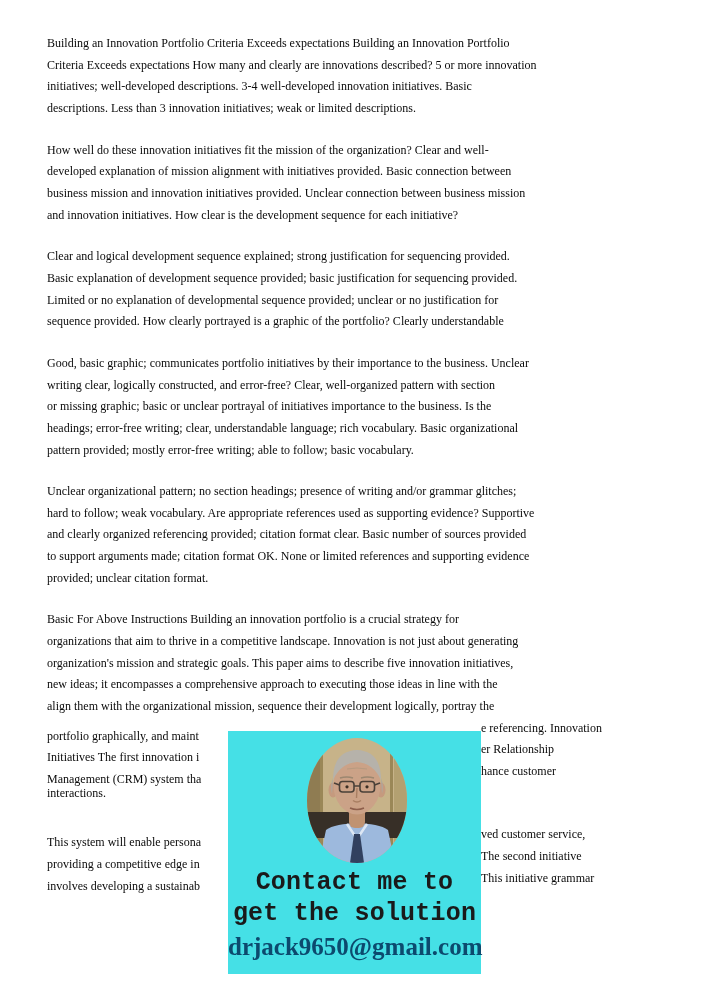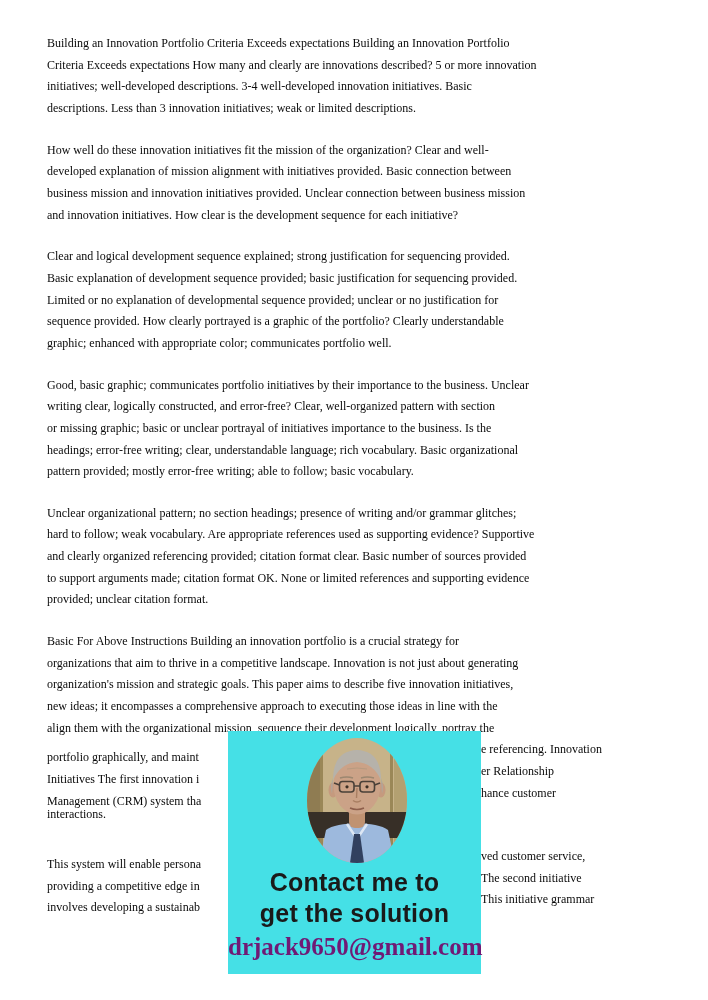--- a/index.html
+++ b/index.html
@@ -59,21 +59,21 @@
   }
   .contact-email {
     position: absolute;
     top: 202px;
     left: 0;
     width: 100%;
     text-align: center;
     font-family: "Liberation Serif", "DejaVu Serif", serif;
     font-weight: 700;
     font-size: 25px;
-    color: #701a75;
+    color: #0c4a6e;
   }
 </style>
 </head>
 <body>
 
 <div class="page" style="color: rgb(10, 10, 10);">
 
   <div class="textblock" id="textblock">
       <div class="para">
         <div class="line">Building an Innovation Portfolio Criteria Exceeds expectations Building an Innovation Portfolio</div>
@@ -85,21 +85,20 @@
         <div class="line">How well do these innovation initiatives fit the mission of the organization? Clear and well-</div>
         <div class="line">developed explanation of mission alignment with initiatives provided. Basic connection between</div>
         <div class="line">business mission and innovation initiatives provided. Unclear connection between business mission</div>
         <div class="line">and innovation initiatives. How clear is the development sequence for each initiative?</div>
       </div>
       <div class="para">
         <div class="line">Clear and logical development sequence explained; strong justification for sequencing provided.</div>
         <div class="line">Basic explanation of development sequence provided; basic justification for sequencing provided.</div>
         <div class="line">Limited or no explanation of developmental sequence provided; unclear or no justification for</div>
         <div class="line">sequence provided. How clearly portrayed is a graphic of the portfolio? Clearly understandable</div>
-        <div class="line">graphic; enhanced with appropriate color; communicates portfolio well.</div>
       </div>
       <div class="para">
         <div class="line">Good, basic graphic; communicates portfolio initiatives by their importance to the business. Unclear</div>
         <div class="line">writing clear, logically constructed, and error-free? Clear, well-organized pattern with section</div>
         <div class="line">or missing graphic; basic or unclear portrayal of initiatives importance to the business. Is the</div>
         <div class="line">headings; error-free writing; clear, understandable language; rich vocabulary. Basic organizational</div>
         <div class="line">pattern provided; mostly error-free writing; able to follow; basic vocabulary.</div>
       </div>
       <div class="para">
         <div class="line">Unclear organizational pattern; no section headings; presence of writing and/or grammar glitches;</div>
@@ -158,21 +157,21 @@
           <line x1="67.5" y1="47" x2="73" y2="45"></line>
         </g>
         <circle cx="40" cy="48.8" r="1.6" fill="#3b2e24"></circle>
         <circle cx="60" cy="48.8" r="1.6" fill="#3b2e24"></circle>
         <path d="M50,50 L49.5,60 M46,62.5 Q50,65.5 54,62.5" stroke="#a97f63" stroke-width="1.4" fill="none"></path>
         <path d="M43,70 Q50,73 57,70" stroke="#8e5f4c" stroke-width="1.6" fill="none"></path>
         <path d="M40,31 Q50,29 60,31" stroke="#b79b80" stroke-width="1" fill="none"></path>
       </g>
     </svg>
 
-    <div class="contact-heading" style="color: rgb(26, 26, 26);">
+    <div class="contact-heading" style="color: rgb(26, 26, 26); font-family: Liberation Mono, monospace;">
       <div>Contact me to</div>
       <div>get the solution</div>
     </div>
 
     <div class="contact-email">drjack9650@gmail.com</div>
   </div>
 
 </div>
 
 </body></html>

